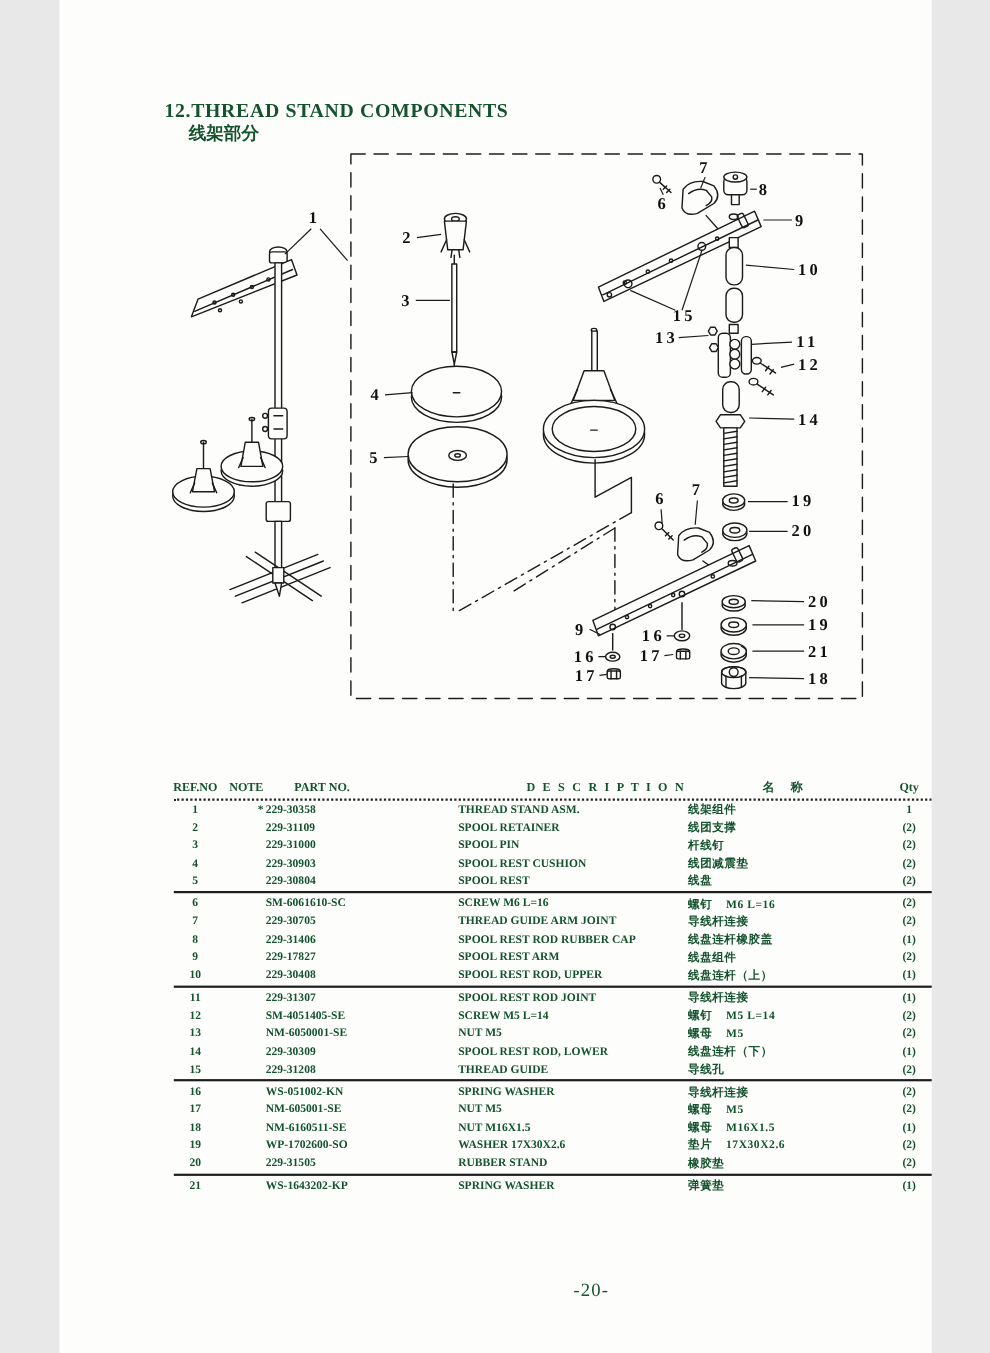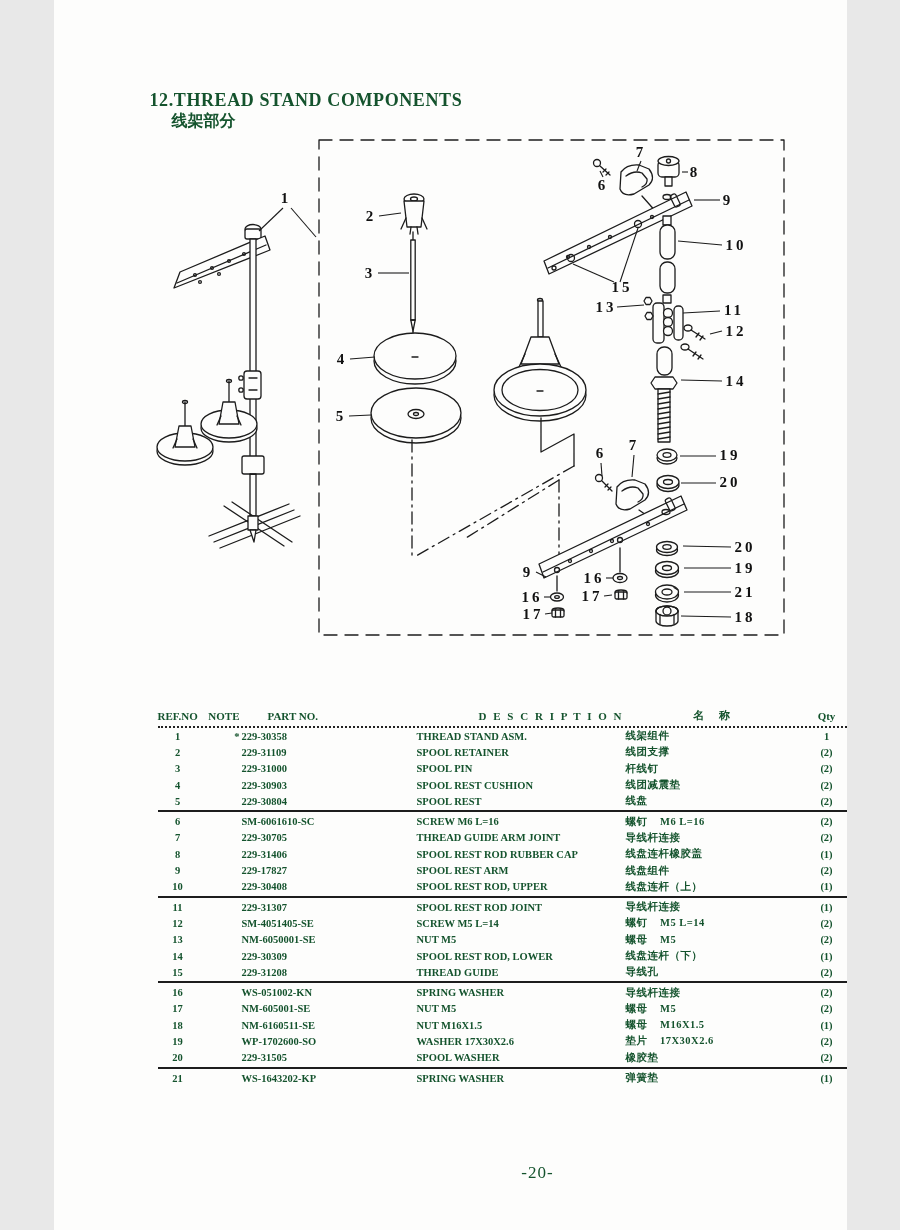--- a/index.html
+++ b/index.html
@@ -353,20 +353,20 @@
         <div class="t-row"><div class="c-ref">11</div><div class="c-note"></div><div class="c-part">229-31307</div><div class="c-desc">SPOOL REST ROD JOINT</div><div class="c-cn">导线杆连接</div><div class="c-qty">(1)</div></div>
         <div class="t-row"><div class="c-ref">12</div><div class="c-note"></div><div class="c-part">SM-4051405-SE</div><div class="c-desc">SCREW M5 L=14</div><div class="c-cn">螺钉    M5 L=14</div><div class="c-qty">(2)</div></div>
         <div class="t-row"><div class="c-ref">13</div><div class="c-note"></div><div class="c-part">NM-6050001-SE</div><div class="c-desc">NUT M5</div><div class="c-cn">螺母    M5</div><div class="c-qty">(2)</div></div>
         <div class="t-row"><div class="c-ref">14</div><div class="c-note"></div><div class="c-part">229-30309</div><div class="c-desc">SPOOL REST ROD, LOWER</div><div class="c-cn">线盘连杆（下）</div><div class="c-qty">(1)</div></div>
         <div class="t-row"><div class="c-ref">15</div><div class="c-note"></div><div class="c-part">229-31208</div><div class="c-desc">THREAD GUIDE</div><div class="c-cn">导线孔</div><div class="c-qty">(2)</div></div>
         <div class="t-sep"></div>
         <div class="t-row"><div class="c-ref">16</div><div class="c-note"></div><div class="c-part">WS-051002-KN</div><div class="c-desc">SPRING WASHER</div><div class="c-cn">导线杆连接</div><div class="c-qty">(2)</div></div>
         <div class="t-row"><div class="c-ref">17</div><div class="c-note"></div><div class="c-part">NM-605001-SE</div><div class="c-desc">NUT M5</div><div class="c-cn">螺母    M5</div><div class="c-qty">(2)</div></div>
         <div class="t-row"><div class="c-ref">18</div><div class="c-note"></div><div class="c-part">NM-6160511-SE</div><div class="c-desc">NUT M16X1.5</div><div class="c-cn">螺母    M16X1.5</div><div class="c-qty">(1)</div></div>
         <div class="t-row"><div class="c-ref">19</div><div class="c-note"></div><div class="c-part">WP-1702600-SO</div><div class="c-desc">WASHER 17X30X2.6</div><div class="c-cn">垫片    17X30X2.6</div><div class="c-qty">(2)</div></div>
-        <div class="t-row"><div class="c-ref">20</div><div class="c-note"></div><div class="c-part">229-31505</div><div class="c-desc">SPOOL WASHER</div><div class="c-cn">橡胶垫</div><div class="c-qty">(2)</div></div>
+        <div class="t-row"><div class="c-ref">20</div><div class="c-note"></div><div class="c-part">229-31505</div><div class="c-desc">RUBBER STAND</div><div class="c-cn">橡胶垫</div><div class="c-qty">(2)</div></div>
         <div class="t-sep"></div>
         <div class="t-row"><div class="c-ref">21</div><div class="c-note"></div><div class="c-part">WS-1643202-KP</div><div class="c-desc">SPRING WASHER</div><div class="c-cn">弹簧垫</div><div class="c-qty">(1)</div></div>
       </div>
   </div>
 
   <div class="footer">-20-</div>
 </div>
 
 </body></html>

